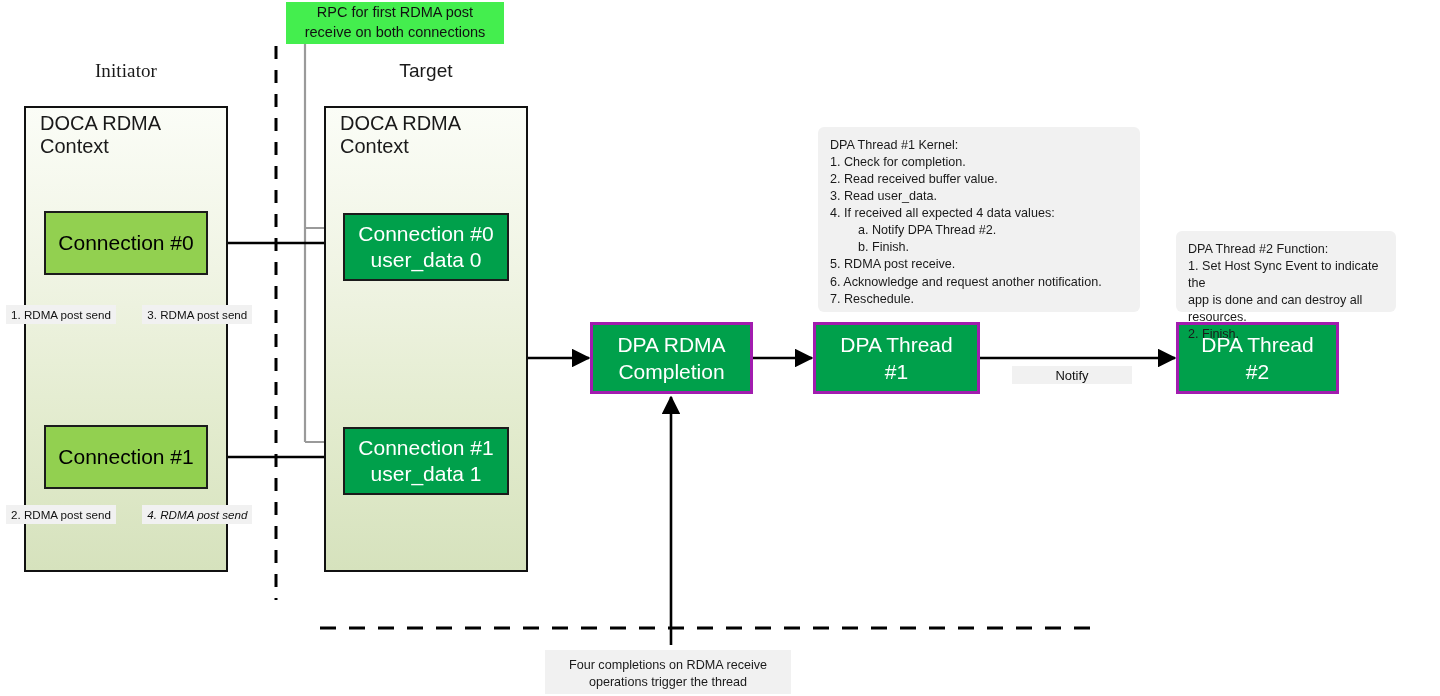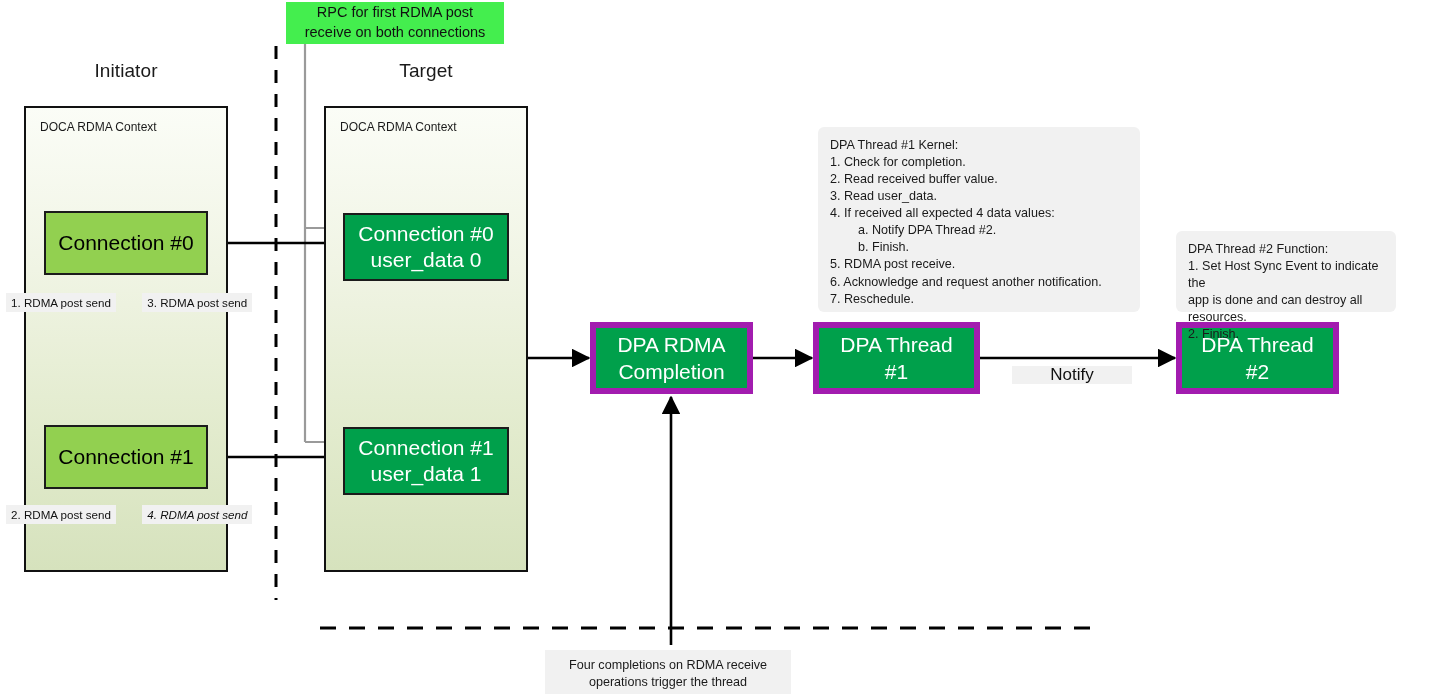--- a/index.html
+++ b/index.html
@@ -32,24 +32,23 @@
   }
 
   
   .ctx-panel {
     border: 2px solid #111111;
     background: linear-gradient(180deg, #fbfdf7 0%, #f0f4e4 35%, #e2ebcd 70%, #d6e2bd 100%);
   }
   .ctx-label {
     position: absolute;
     left: 14px;
-    top: 12px;
-    font-size: 12px;
-    color: #1a1a1a;
-    text-align: center;
+    top: 4px;
+    font-size: 20px;
+    color: #1a1a1a;
   }
 
   
   .conn-light {
     border: 2px solid #1b1b1b;
     background: #92D050;
     color: #000000;
     font-size: 21px;
     display: flex;
     align-items: center;
@@ -65,21 +64,21 @@
     display: flex;
     flex-direction: column;
     align-items: center;
     justify-content: center;
     text-align: center;
     line-height: 1.26;
   }
 
   
   .proc-box {
-    border: 6px solid #a21caf;
+    border: 3px solid #a21caf;
     background: #00A04B;
     color: #ffffff;
     font-size: 21px;
     display: flex;
     flex-direction: column;
     align-items: center;
     justify-content: center;
     text-align: center;
     line-height: 1.3;
   }
@@ -163,35 +162,35 @@
     <path d="M 753 358 L 812 358" fill="none" stroke="#000000" stroke-width="2.6" marker-end="url(#arrowBlack)"></path>
 
     <path d="M 980 358 L 1175 358" fill="none" stroke="#000000" stroke-width="2.6" marker-end="url(#arrowBlack)"></path>
 
     <path d="M 671 645 L 671 397" fill="none" stroke="#000000" stroke-width="2.6" marker-end="url(#arrowBlack)"></path>
   </svg>
 
   <div class="abs callout-green" style="left:286px; top:2px; width:218px; height:42px;">RPC for first RDMA post
 receive on both connections</div>
 
-  <div class="abs col-title" style="left:24px; top:60px; width:204px;">Initiator</div>
+  <div class="abs col-title" style="left:24px; top:60px; width:204px;font-family:Liberation Serif, serif;">Initiator</div>
 
   <div class="abs col-title" style="left:324px; top:60px; width:204px;">Target</div>
 
   <div class="abs ctx-panel" style="left:24px; top:106px; width:204px; height:466px;">
     <div class="ctx-label">DOCA RDMA Context</div>
   </div>
 
   <div class="abs conn-light" style="left:44px; top:211px; width:164px; height:64px;">Connection #0</div>
 
   <div class="abs conn-light" style="left:44px; top:425px; width:164px; height:64px;">Connection #1</div>
 
   <div class="abs" style="left:6px; top:290px;">
     <div class="note-small">1. RDMA post send</div>
-    <div class="note-small" style="margin-left:22px; margin-top:3px;">3. RDMA post send</div>
+    <div class="note-small" style="margin-left:22px; margin-top:15px;">3. RDMA post send</div>
   </div>
 
   <div class="abs" style="left:6px; top:504px;">
     <div class="note-small">2. RDMA post send</div>
     <div class="note-small" style="margin-left:22px; margin-top:1px;font-style:italic;">4. RDMA post send</div>
   </div>
 
   <div class="abs ctx-panel" style="left:324px; top:106px; width:204px; height:466px;">
     <div class="ctx-label">DOCA RDMA Context</div>
   </div>
@@ -216,21 +215,21 @@
     <span>#1</span>
   </div>
 
   <div class="abs proc-box" style="left:1176px; top:322px; width:163px; height:72px;">
     <span>DPA Thread</span>
     <span>#2</span>
   </div>
 
   <div class="abs" style="left:1012px; top:366px; width:120px; height:18px; background:#f1f1f1;
               display:flex; align-items:center; justify-content:center;
-              font-size:17px; color:#111111;">Notify</div>
+              font-size:13px; color:#111111;">Notify</div>
 
   <div class="abs note-gray" style="left:818px; top:127px; width:322px; height:185px;">DPA Thread #1 Kernel:
 1. Check for completion.
 2. Read received buffer value.
 3. Read user_data.
 4. If received all expected 4 data values:
         a. Notify DPA Thread #2.
         b. Finish.
 5. RDMA post receive.
 6. Acknowledge and request another notification.

